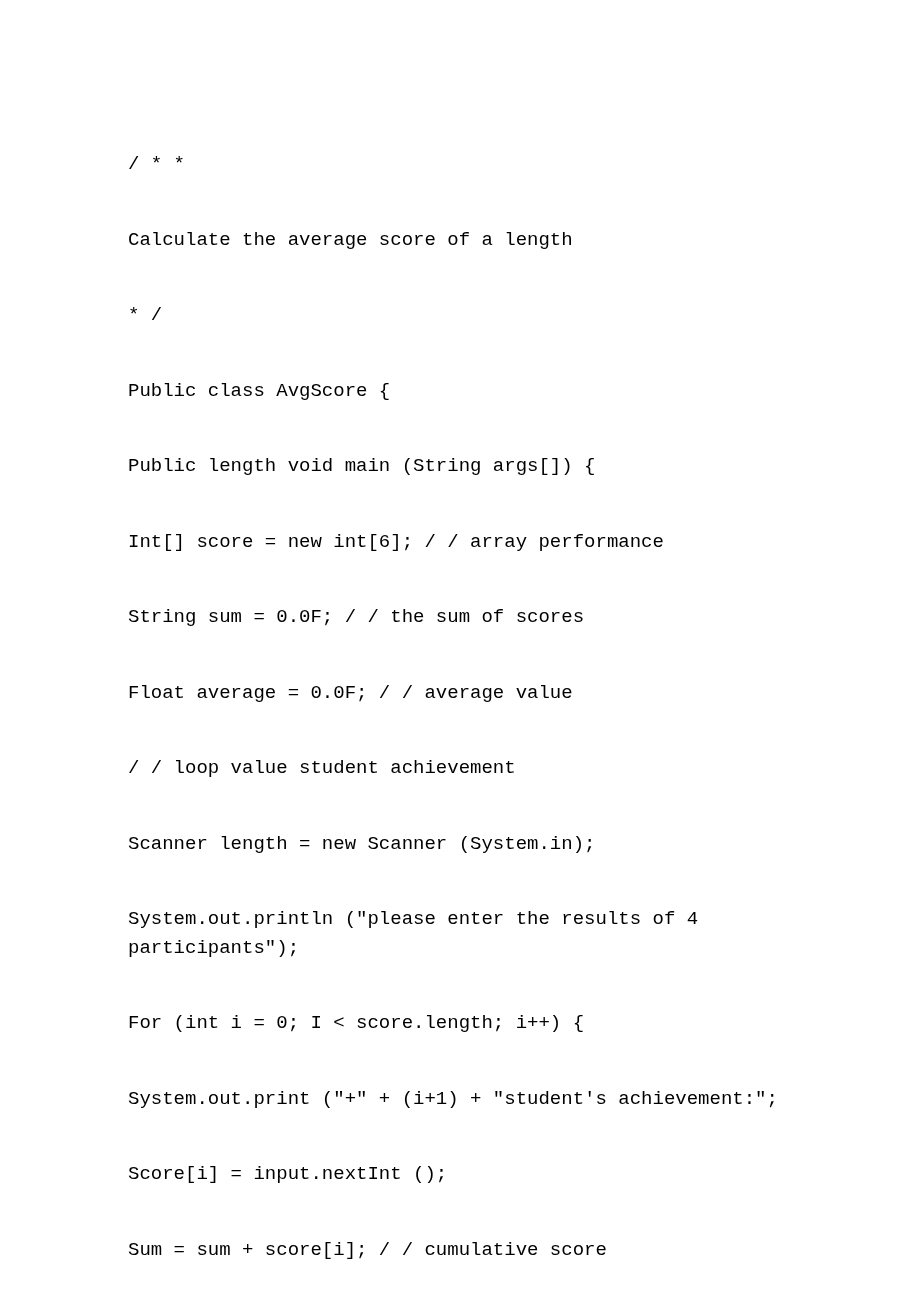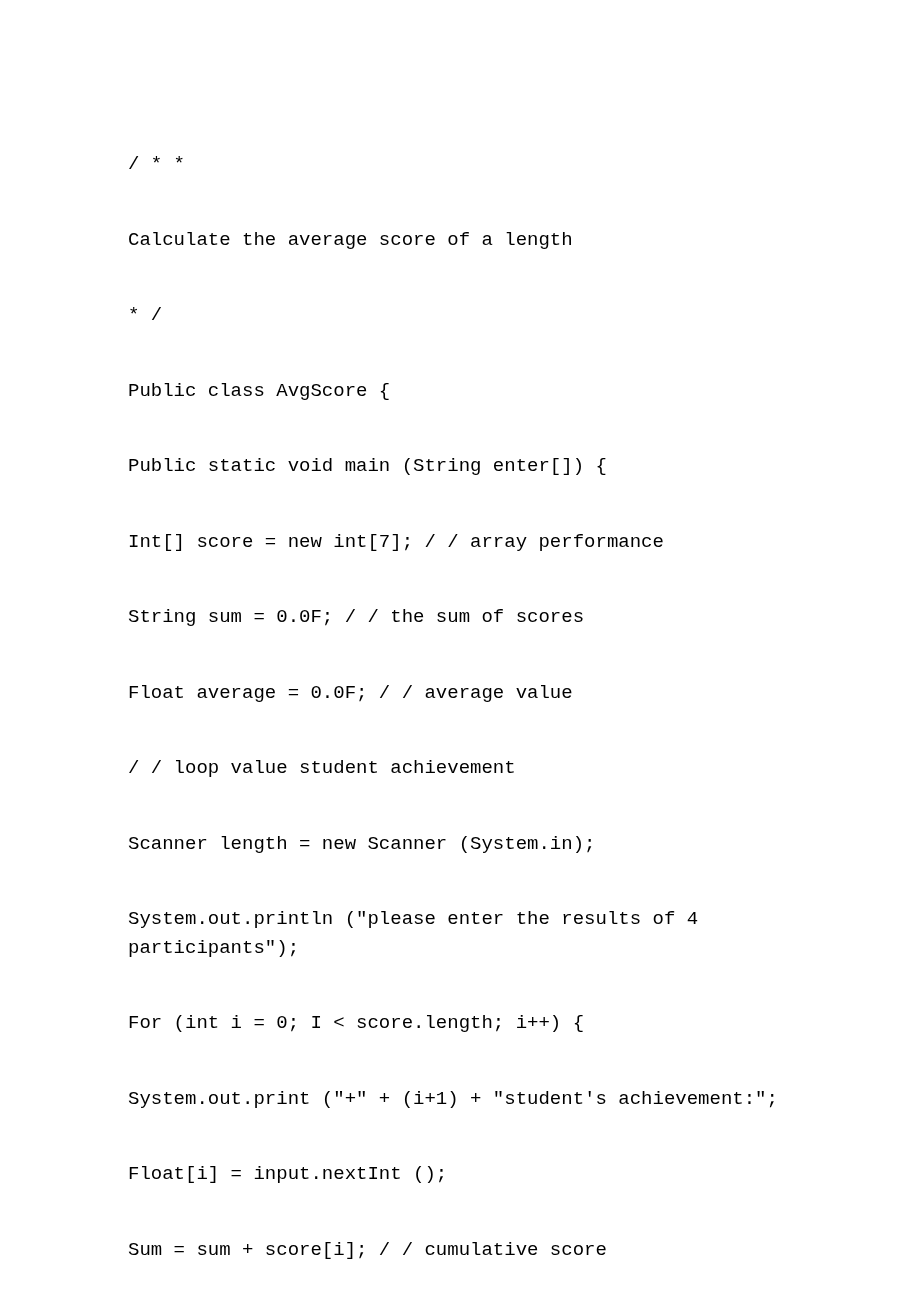--- a/index.html
+++ b/index.html
@@ -29,26 +29,26 @@
       margin-bottom: 47px;
     }
   </style>
 </head>
 <body>
 
 <div class="line">/ * *</div>
 <div class="line">Calculate the average score of a length</div>
 <div class="line">* /</div>
 <div class="line">Public class AvgScore {</div>
-<div class="line">Public static void main (String enter[]) {</div>
-<div class="line">Int[] score = new int[7]; / / array performance</div>
+<div class="line">Public length void main (String args[]) {</div>
+<div class="line">Int[] score = new int[6]; / / array performance</div>
 <div class="line">String sum = 0.0F; / / the sum of scores</div>
 <div class="line">Float average = 0.0F; / / average value</div>
 <div class="line">/ / loop value student achievement</div>
 <div class="line">Scanner length = new Scanner (System.in);</div>
 <div class="block">
   <div class="line tight">System.out.println ("please enter the results of 4 </div>
   <div class="line tight">participants");</div>
 </div>
 <div class="line">For (int i = 0; I &lt; score.length; i++) {</div>
 <div class="line">System.out.print ("+" + (i+1) + "student's achievement:";</div>
-<div class="line">Float[i] = input.nextInt ();</div>
+<div class="line">Score[i] = input.nextInt ();</div>
 <div class="line">Sum = sum + score[i]; / / cumulative score</div>
 
 </body></html>

